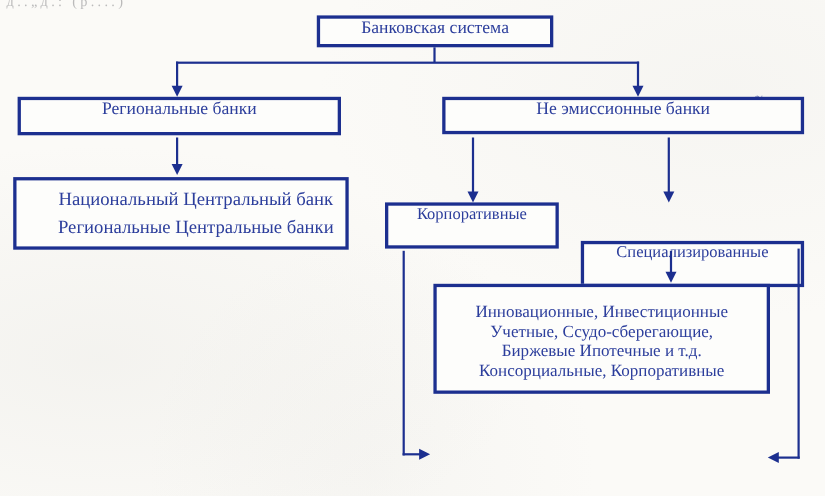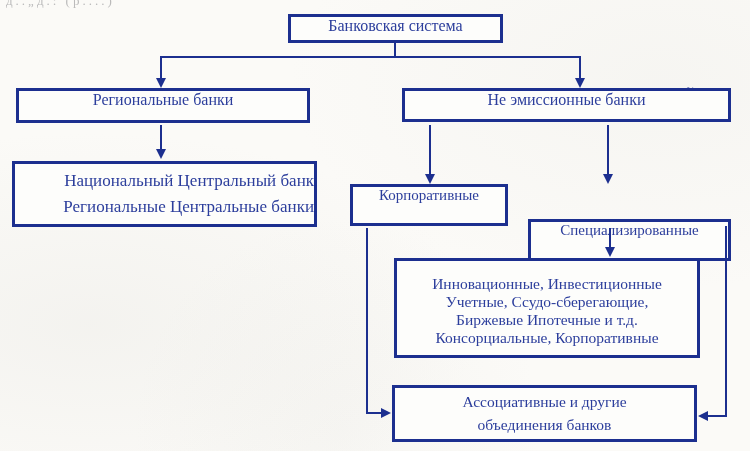--- a/index.html
+++ b/index.html
@@ -33,21 +33,21 @@
   .ah{position:absolute;width:0;height:0;}
   .ah-d{border-left:5px solid transparent;border-right:5px solid transparent;border-top:10px solid var(--line);}
   .ah-r{border-top:5px solid transparent;border-bottom:5px solid transparent;border-left:10px solid var(--line);}
   .ah-l{border-top:5px solid transparent;border-bottom:5px solid transparent;border-right:10px solid var(--line);}
 
   .b-root{left:288px;top:14px;width:215px;height:29px;font-size:16px;}
   .b-emission{left:16px;top:88px;width:294px;height:35px;font-size:16px;}
   .b-nonemission{left:402px;top:88px;width:329px;height:34px;font-size:16px;}
   .b-central{left:12px;top:161px;width:305px;height:66px;font-size:17px;
     flex-direction:column;justify-content:space-evenly;align-items:flex-start;
-    text-align:right;padding-left:27px;}
+    text-align:center;padding-left:27px;}
   .b-commercial{left:350px;top:184px;width:158px;height:42px;font-size:15px;}
   .b-specialized{left:528px;top:184px;width:203px;height:42px;font-size:15px;margin-top:35px;}
   .b-types{left:394px;top:258px;width:306px;height:100px;font-size:15.5px;
     flex-direction:column;justify-content:space-evenly;padding:14px 4px;}
   .b-assoc{left:392px;top:385px;width:305px;height:57px;font-size:15.5px;
     flex-direction:column;justify-content:space-evenly;}
 
   .artifact-top{
     position:absolute;left:6px;top:-7px;width:320px;
     font-size:13px;color:#87878a;opacity:.55;letter-spacing:3px;
@@ -90,24 +90,20 @@
     <span class="ln">Специализированные</span>
   </div>
 
   <div class="box b-types">
     <span class="ln">Инновационные, Инвестиционные</span>
     <span class="ln">Учетные, Ссудо-сберегающие,</span>
     <span class="ln">Биржевые Ипотечные и т.д.</span>
     <span class="ln">Консорциальные, Корпоративные</span>
   </div>
 
-  <div class="box b-assoc">
-    <span class="ln">Ассоциативные и другие</span>
-    <span class="ln">объединения банков</span>
-  </div>
 
   <div class="vline" style="left:394px;top:43px;height:14px;"></div>
   <div class="hline" style="left:160px;top:56px;width:421px;"></div>
 
   <div class="vline" style="left:160px;top:56px;height:23px;"></div>
   <div class="ah ah-d" style="left:156px;top:78px;"></div>
 
   <div class="vline" style="left:579px;top:56px;height:23px;"></div>
   <div class="ah ah-d" style="left:575px;top:78px;"></div>
 

